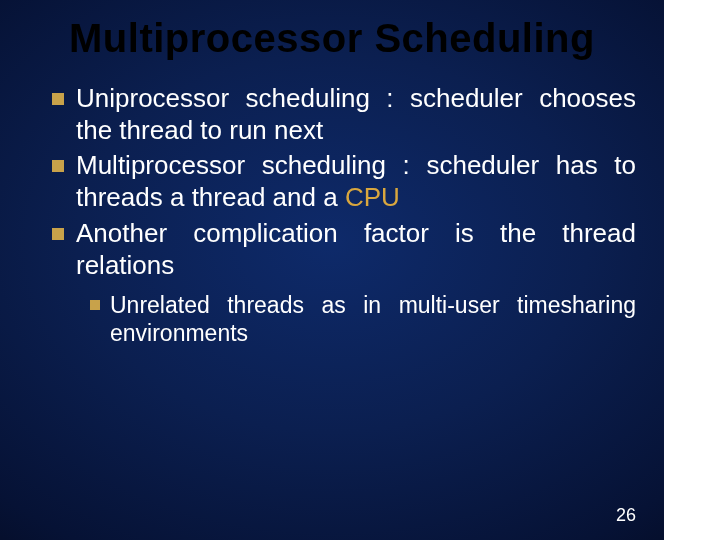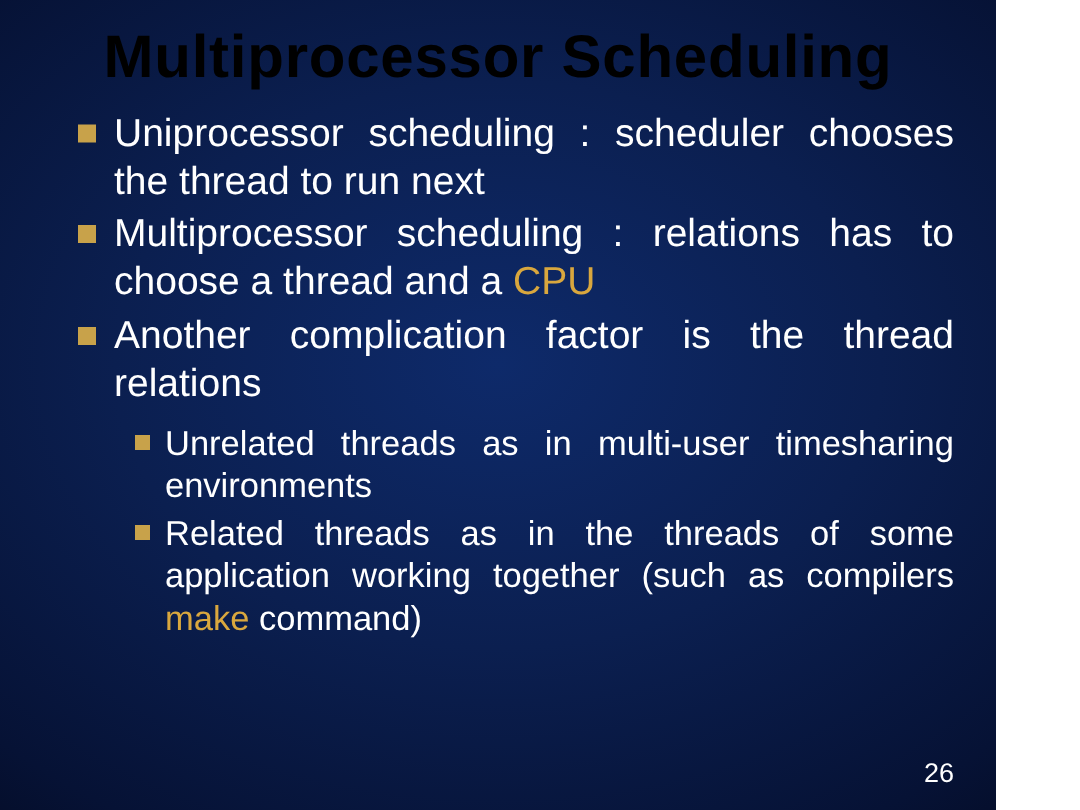--- a/index.html
+++ b/index.html
@@ -22,20 +22,21 @@
     font-size: 40px;
     font-weight: bold;
     color: #000000;
     text-align: center;
     padding-top: 16px;
     padding-bottom: 12px;
     letter-spacing: 0.5px;
   }
   .body {
     padding: 0 28px 0 52px;
+    margin-top: 10px;
   }
   .bullet-row {
     display: flex;
     align-items: flex-start;
     margin-bottom: 4px;
   }
   .bullet-row.sub {
     padding-left: 38px;
   }
   .sq {
@@ -87,39 +88,35 @@
 
   <div class="body">
 
     <div class="bullet-row">
       <div class="sq"></div>
       <div class="txt"><span>Uniprocessor scheduling : scheduler chooses the thread to run next</span><span class="accent"></span><span></span></div>
     </div>
 
     <div class="bullet-row">
       <div class="sq"></div>
-      <div class="txt"><span>Multiprocessor scheduling : relations has to choose a thread and a </span><span class="accent">CPU</span><span></span></div>
+      <div class="txt"><span>Multiprocessor scheduling : scheduler has to threads a thread and a </span><span class="accent">CPU</span><span></span></div>
     </div>
 
     <div class="bullet-row">
       <div class="sq"></div>
       <div class="txt"><span>Another complication factor is the thread relations</span><span class="accent"></span><span></span></div>
     </div>
 
     <div class="subgroup">
 
       <div class="bullet-row sub">
         <div class="sq small"></div>
         <div class="txt sub"><span>Unrelated threads as in multi-user timesharing environments</span><span class="accent"></span><span></span></div>
       </div>
 
-      <div class="bullet-row sub">
-        <div class="sq small"></div>
-        <div class="txt sub"><span>Related threads as in the threads of some application working together (such as compilers </span><span class="accent">make</span><span> command)</span></div>
-      </div>
 
     </div>
 
   </div>
 
   <div class="pagenum">26</div>
 
 </div>
 
 </body></html>

